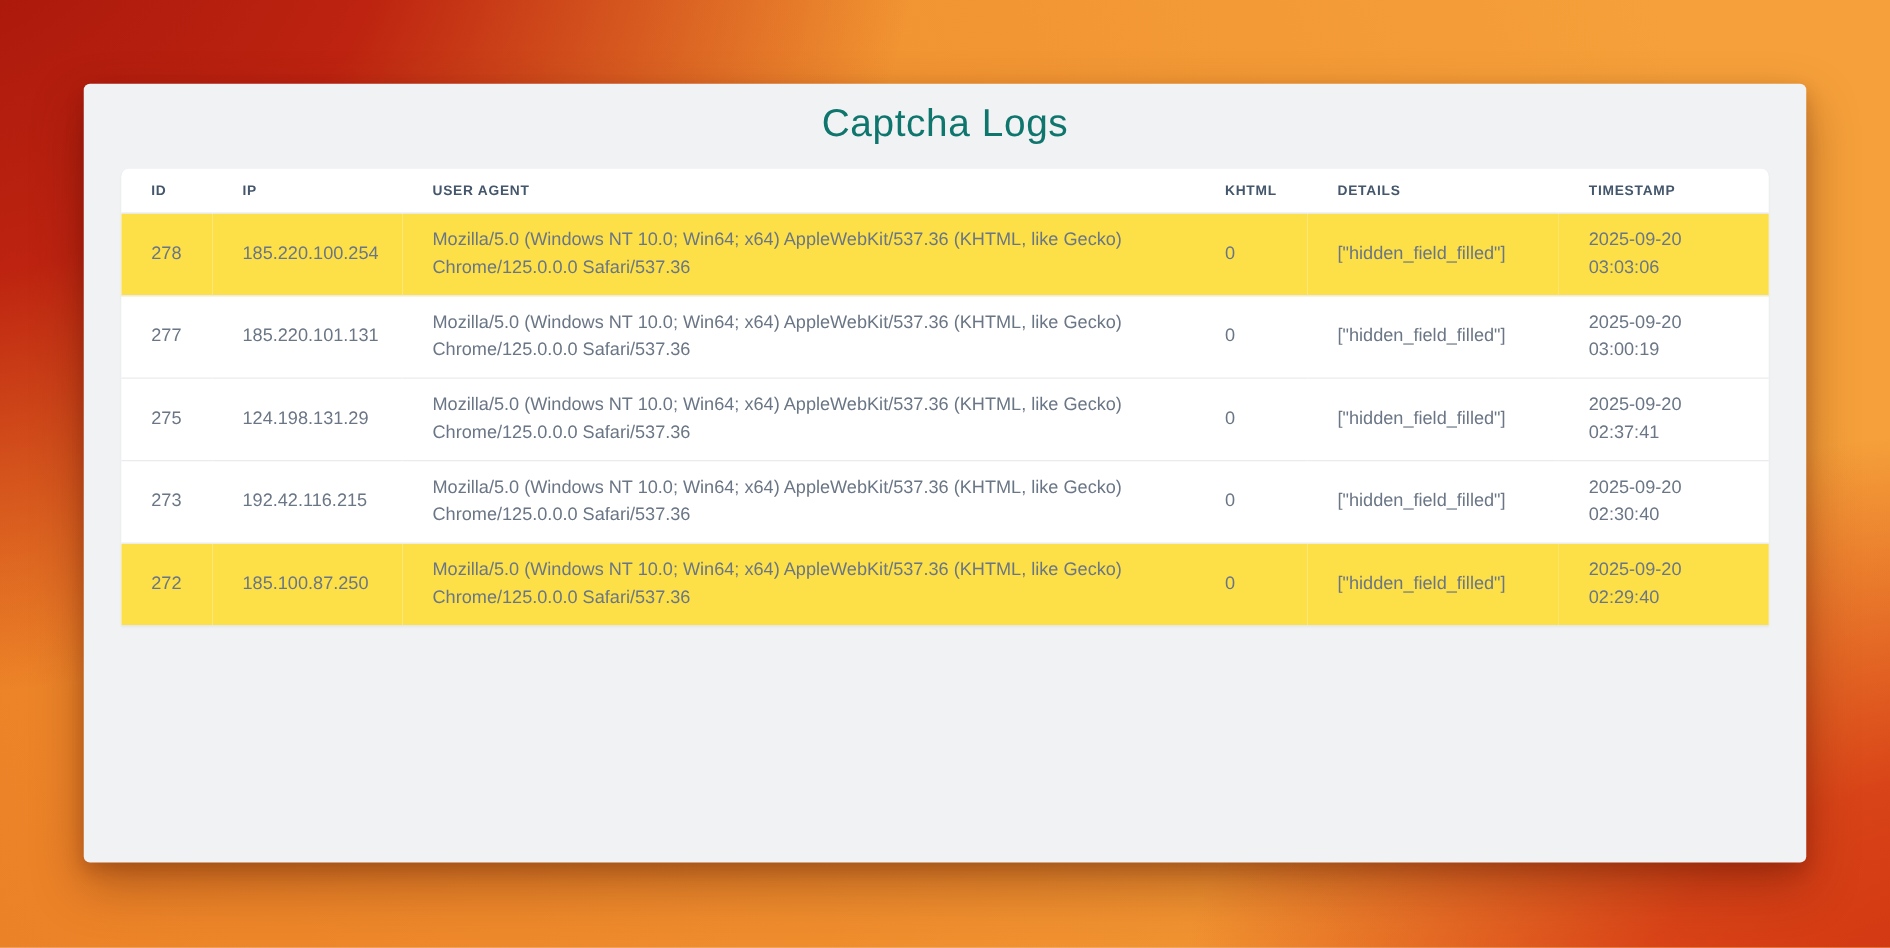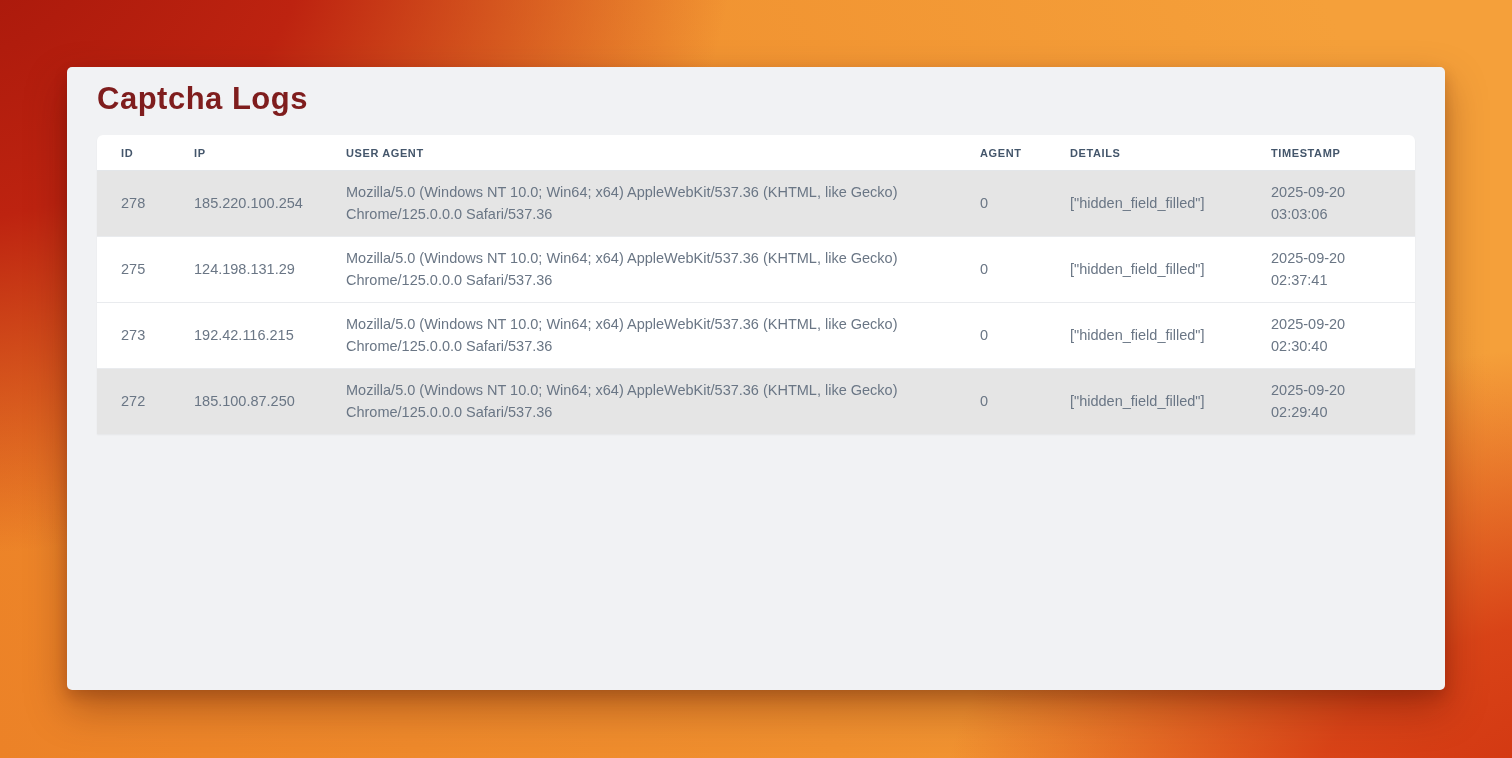--- a/index.html
+++ b/index.html
@@ -22,24 +22,25 @@
     background: #f1f2f4;
     border-radius: 5px;
     padding: 16px 30px 0 30px;
     overflow: hidden;
     box-shadow: 0 18px 40px rgba(70, 12, 0, 0.35), 0 6px 14px rgba(70, 12, 0, 0.18);
   }
 
   .page-title {
     font-size: 31px;
     line-height: 32px;
-    font-weight: 700;
+    font-weight: 400;
     letter-spacing: 0.5px;
-    color: #7f1d1d;
+    color: #0f766e;
     margin-bottom: 16px;
+    text-align: center;
   }
 
   .table-panel {
     background: #ffffff;
     border-radius: 6px 6px 0 0;
     overflow: hidden;
     box-shadow: 0 1px 2px rgba(0,0,0,0.05);
     margin-top: 20px;
   }
 
@@ -70,21 +71,21 @@
     font-size: 14.5px;
     line-height: 22px;
     color: #6a7685;
     padding: 10px 12px 11px 24px;
     vertical-align: middle;
     word-wrap: break-word;
   }
 
   tbody tr { height: 65px; }
   tbody tr + tr td { border-top: 1px solid #e9ebee; }
-  tbody tr.stripe { background: #e5e5e5; }
+  tbody tr.stripe { background: #fde047; }
 </style>
 </head>
 <body>
 
 <div class="card">
   <h1 class="page-title">Captcha Logs</h1>
 
   <div class="table-panel">
     <table>
       <colgroup>
@@ -93,33 +94,41 @@
           <col class="c-ua">
         <col class="c-score">
           <col class="c-details">
           <col class="c-timestamp">
       </colgroup>
       <thead>
         <tr>
           <th>ID</th>
           <th>IP</th>
           <th>USER AGENT</th>
-          <th>AGENT</th>
+          <th>KHTML</th>
           <th>DETAILS</th>
           <th>TIMESTAMP</th>
         </tr>
       </thead>
       <tbody>
           <tr class="stripe">
             <td>278</td>
             <td>185.220.100.254</td>
             <td>Mozilla/5.0 (Windows NT 10.0; Win64; x64) AppleWebKit/537.36 (KHTML, like Gecko) Chrome/125.0.0.0 Safari/537.36</td>
             <td>0</td>
             <td>["hidden_field_filled"]</td>
             <td>2025-09-20<br>03:03:06</td>
+          </tr>
+          <tr>
+            <td>277</td>
+            <td>185.220.101.131</td>
+            <td>Mozilla/5.0 (Windows NT 10.0; Win64; x64) AppleWebKit/537.36 (KHTML, like Gecko) Chrome/125.0.0.0 Safari/537.36</td>
+            <td>0</td>
+            <td>["hidden_field_filled"]</td>
+            <td>2025-09-20<br>03:00:19</td>
           </tr>
           <tr>
             <td>275</td>
             <td>124.198.131.29</td>
             <td>Mozilla/5.0 (Windows NT 10.0; Win64; x64) AppleWebKit/537.36 (KHTML, like Gecko) Chrome/125.0.0.0 Safari/537.36</td>
             <td>0</td>
             <td>["hidden_field_filled"]</td>
             <td>2025-09-20<br>02:37:41</td>
           </tr>
           <tr>

